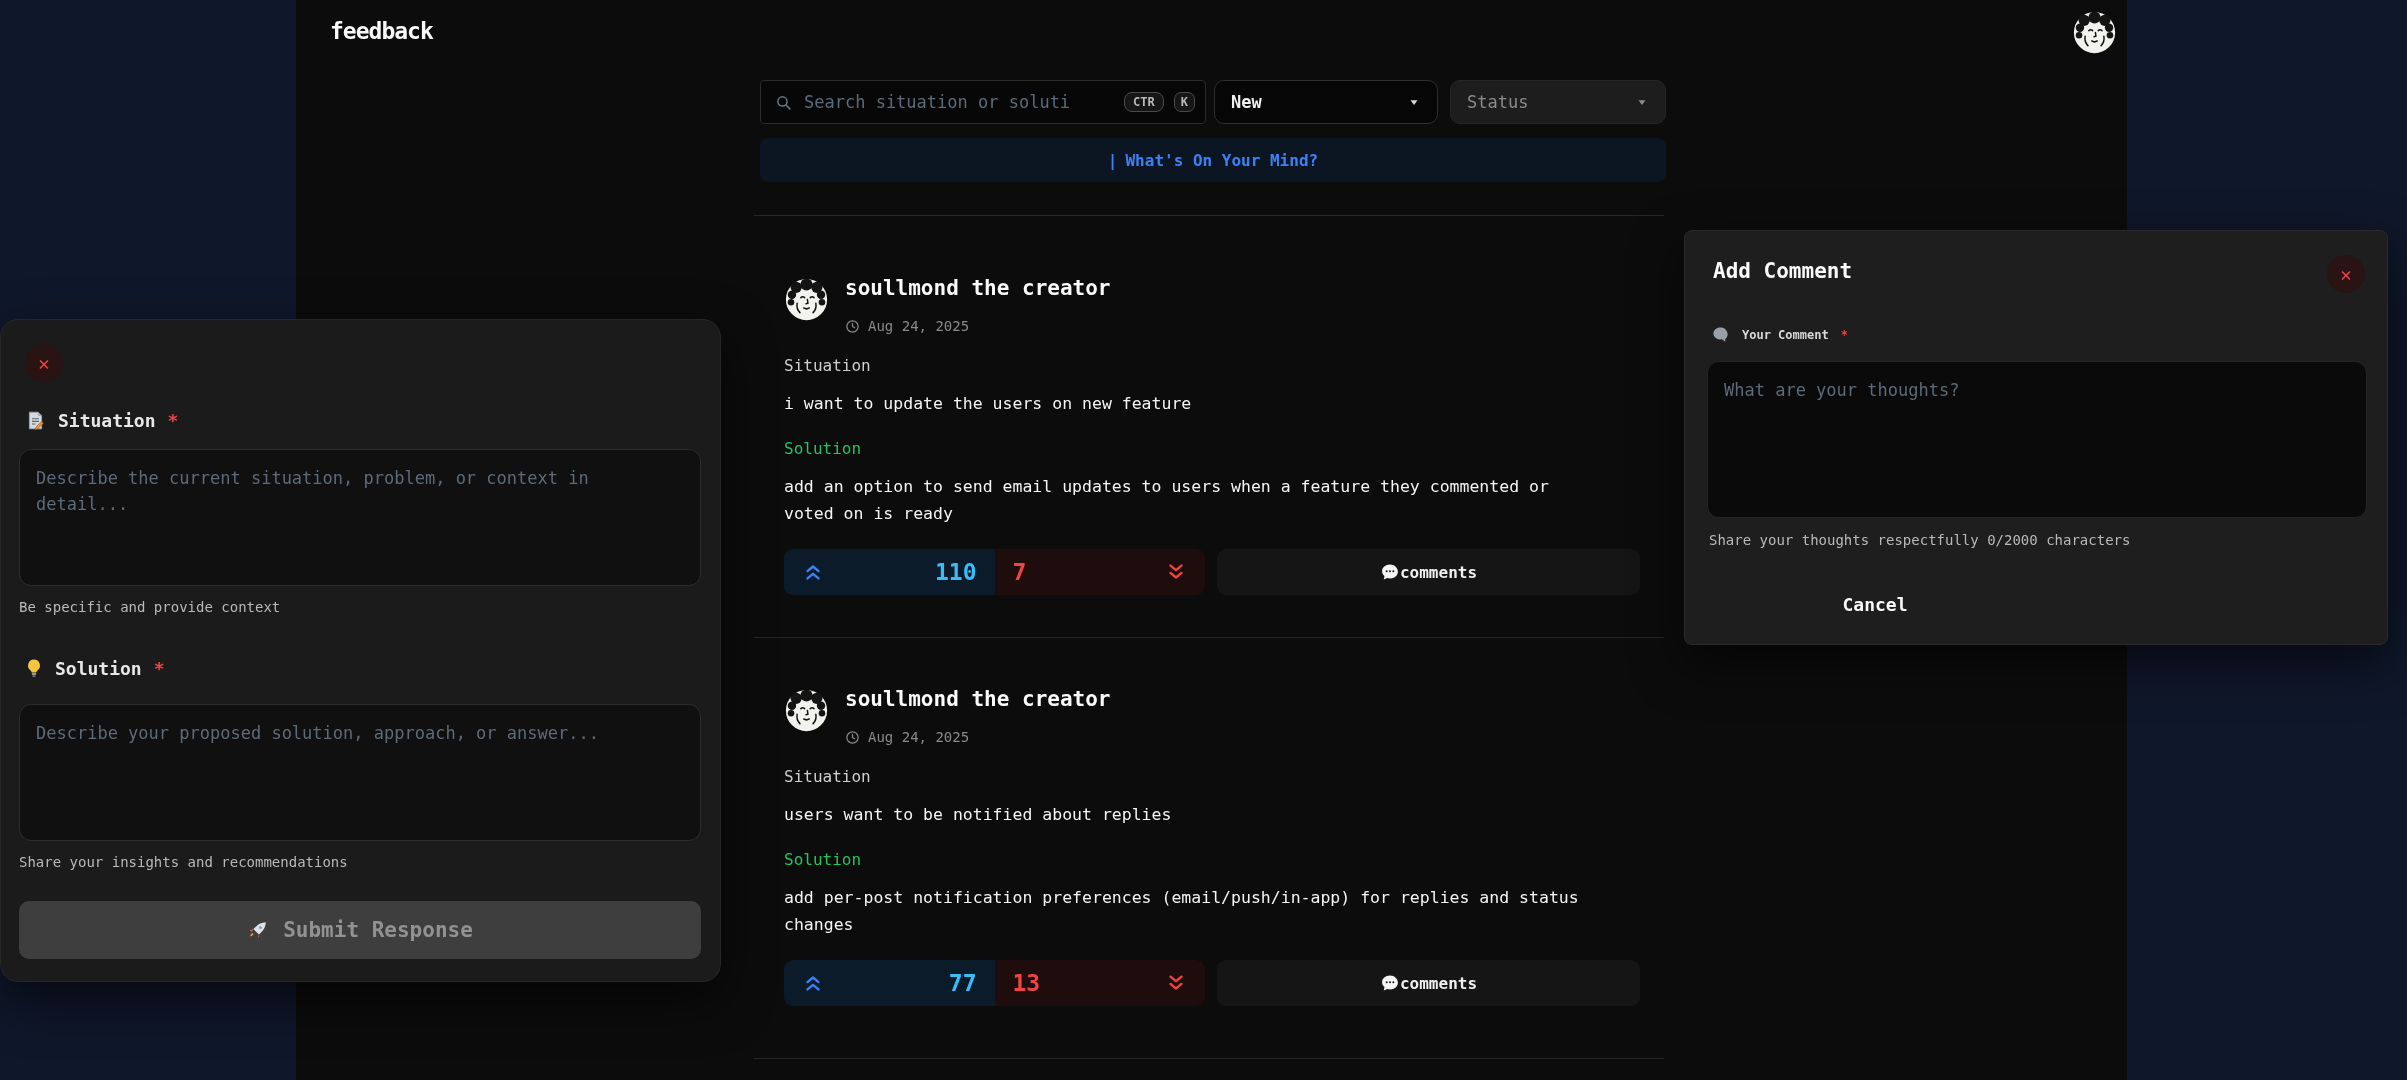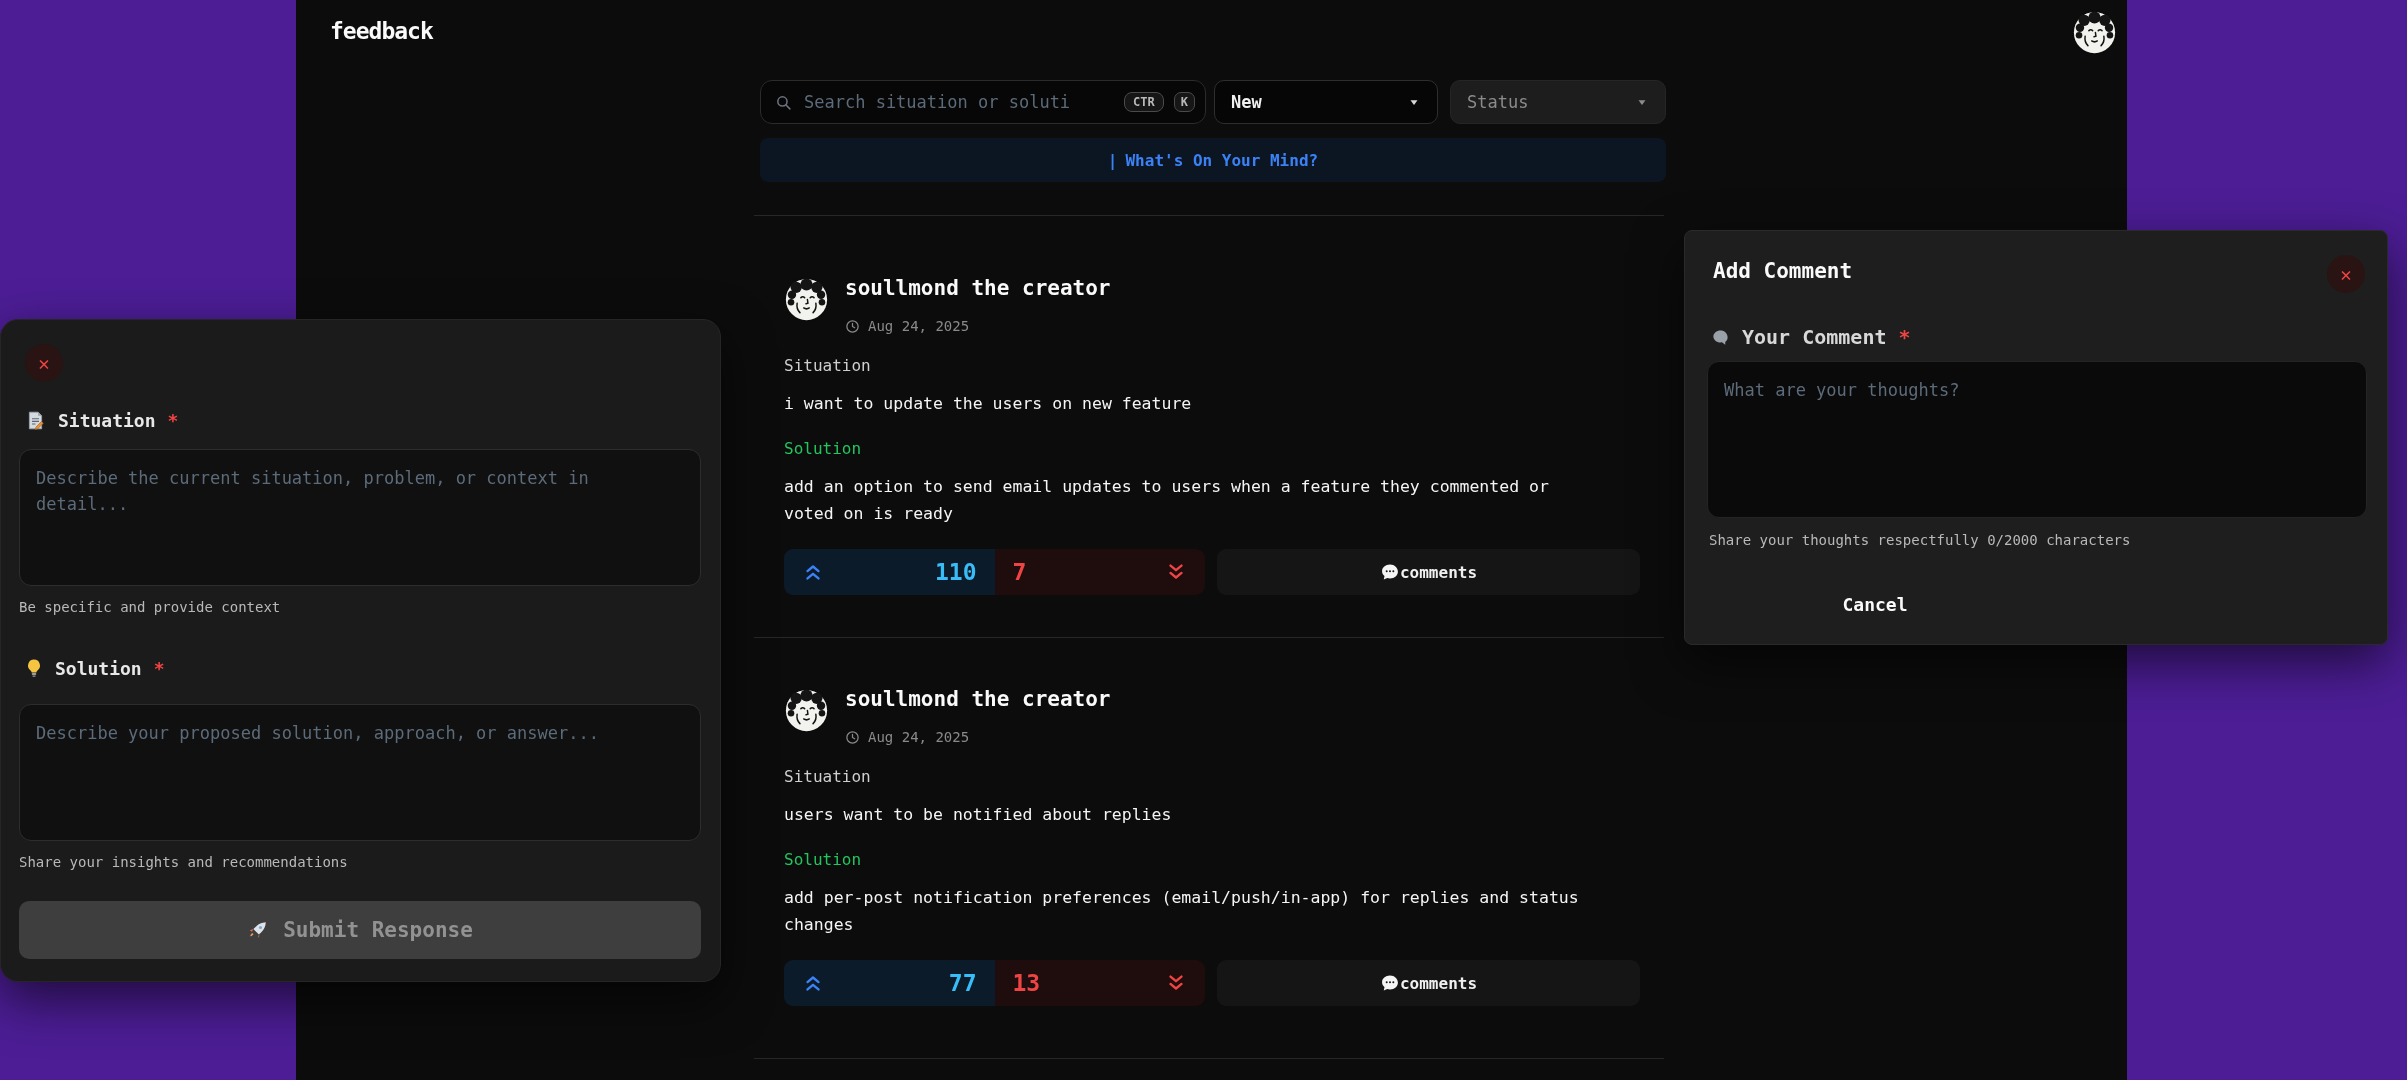--- a/index.html
+++ b/index.html
@@ -1,29 +1,29 @@
 <!DOCTYPE html>
 <html><head>
 <meta charset="utf-8">
 <style>
   html,body{margin:0;padding:0;background:#000;}
-  .canvas{position:relative;width:2407px;height:1080px;background:#4c1d95;overflow:hidden;
+  .canvas{position:relative;width:2407px;height:1080px;background:#0f172a;overflow:hidden;
     font-family:"DejaVu Sans Mono","Liberation Mono",monospace;color:#e8e8e8;}
   .main-surface{position:absolute;left:296px;top:0;width:1831px;height:1080px;background:#0c0c0c;}
 
   
   .app-title{position:absolute;left:330px;top:18px;font-size:23px;font-weight:bold;color:#fafafa;letter-spacing:-1px;}
   .header-avatar{position:absolute;left:2072px;top:10px;}
 
   .avatar{width:45px;height:45px;border-radius:50%;overflow:hidden;background:#0c0c0c;flex-shrink:0;}
   .avatar svg{display:block;}
 
   
   .search-box{position:absolute;left:760px;top:80px;width:446px;height:44px;background:#070707;
-    border:1px solid #2b2b2b;border-radius:12px;display:flex;align-items:center;gap:10px;
+    border:1px solid #2b2b2b;border-radius:4px;display:flex;align-items:center;gap:10px;
     padding:0 10px 0 14px;box-sizing:border-box;}
   .search-box input{flex:1;min-width:0;background:transparent;border:none;outline:none;
     font-family:inherit;font-size:17px;color:#cfd6dd;}
   .search-box input::placeholder{color:#5c6b7a;}
   .kbd{border:1px solid #4a4a4a;background:#161616;border-radius:8px;padding:3px 8px;
     font-size:12px;font-weight:bold;color:#b8b8b8;line-height:1;}
   .kbd.small{padding:3px 6px;border-radius:7px;}
   .select{position:absolute;top:80px;height:44px;border-radius:10px;display:flex;align-items:center;
     justify-content:space-between;padding:0 16px;box-sizing:border-box;font-size:17px;cursor:pointer;}
   .select-new{left:1214px;width:224px;background:#060606;border:1px solid #2e2e2e;color:#f0f0f0;font-weight:bold;}
@@ -353,21 +353,21 @@
         </svg>
       </span>
       <span>Submit Response</span>
     </button>
   </section>
 
   <section class="comment-modal">
     <div class="modal-title">Add Comment</div>
     <button class="close-btn" style="left:642px;top:24px;">✕</button>
 
-    <div class="form-label" style="left:26px;top:94px;font-size:20px;color:#d8d8d8;">
+    <div class="form-label" style="left:26px;top:94px;font-size:12px;color:#d8d8d8;">
       <span class="icon">
         <svg width="19" height="19" viewBox="0 0 24 24">
           <path d="M12 3c-5 0-9 3.4-9 7.6 0 4.2 4 7.6 9 7.6.6 0 1.2 0 1.8-.1L18 21v-3.4c1.9-1.4 3-3.4 3-5.6C21 6.4 17 3 12 3z" fill="#9aa0a8"></path>
         </svg>
       </span>
       <span>Your Comment</span>
       <span class="req">*</span>
     </div>
     <textarea class="dark-area" style="left: 22px; top: 130px; width: 660px; height: 157px; background: rgb(10, 10, 10); border-color: rgb(36, 36, 36);" placeholder="What are your thoughts?"></textarea>
     <div class="helper" style="left:24px;top:301px;">Share your thoughts respectfully 0/2000 characters</div>

